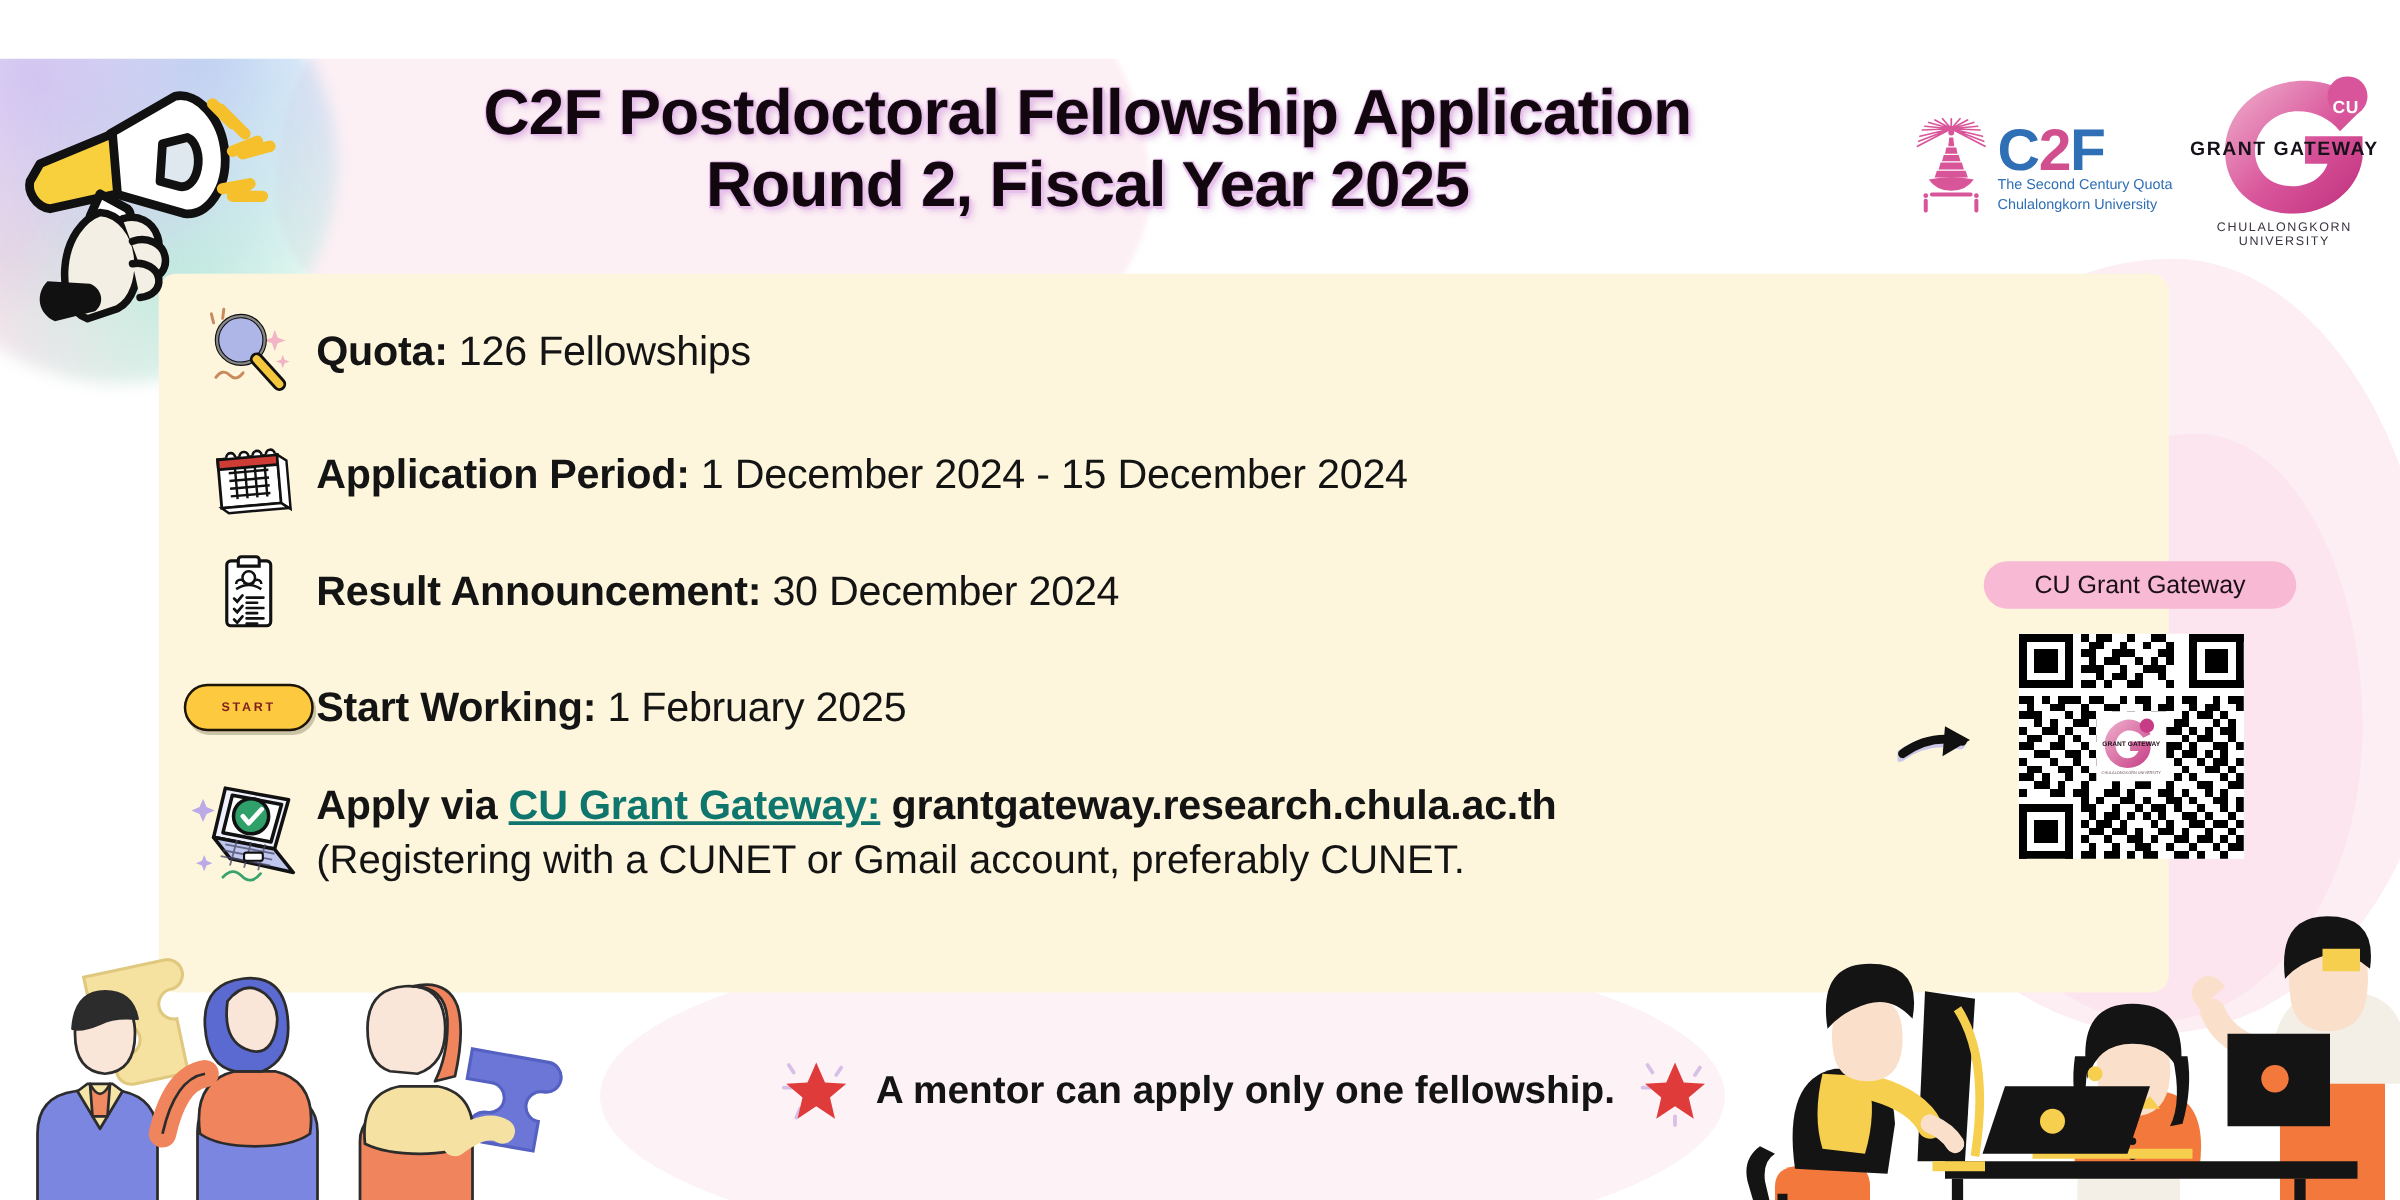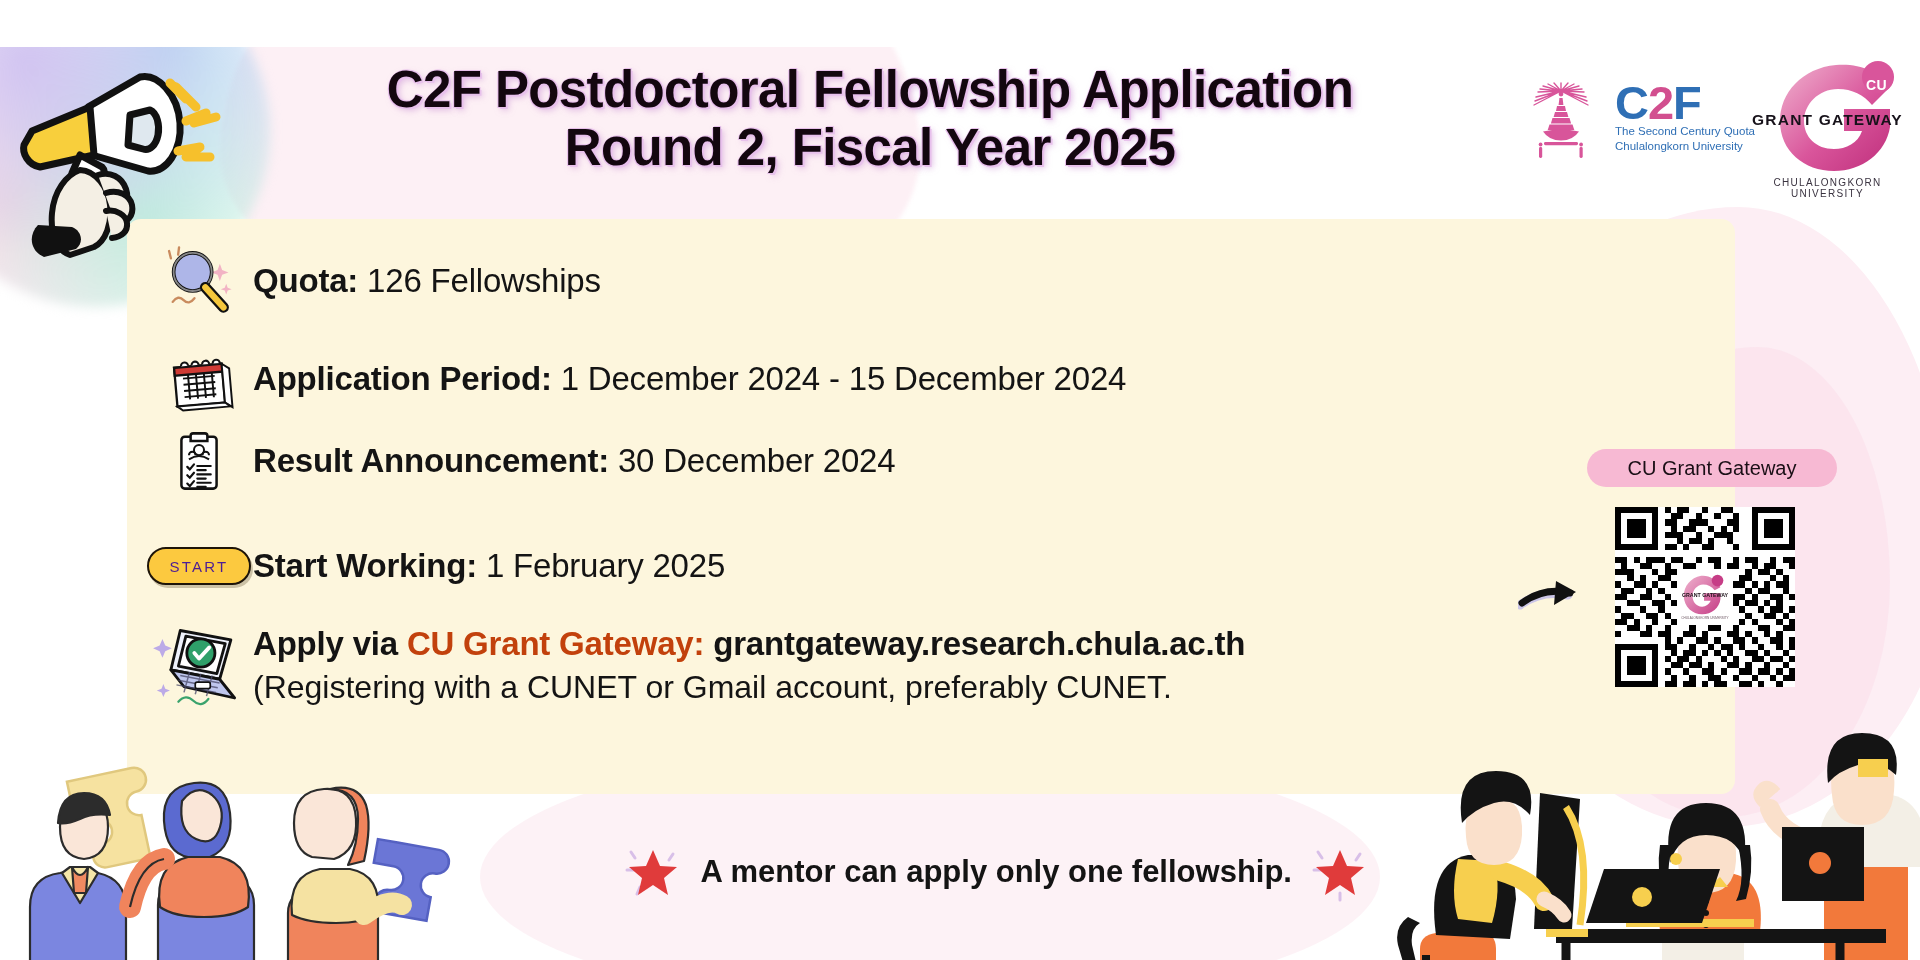--- a/index.html
+++ b/index.html
@@ -56,21 +56,21 @@
     letter-spacing:-.6px;
     text-shadow:
       0 0 1px #d9a8e0, 2px 2px 0 #e8c2ec, -1px 1px 0 #e8c2ec,
       1px -1px 0 #e8c2ec, 3px 3px 6px rgba(200,140,210,.55);
     white-space:nowrap;
   }
 
   
   .logo-c2f {
     position:absolute; left:1530px; top:34px; width:200px; height:108px;
-    display:flex; align-items:flex-start; gap:23px; z-index:7;
+    display:flex; align-items:center; gap:6px; z-index:7;
   }
   .pagoda { width:62px; height:84px; flex:none; }
   .c2f-text { display:flex; flex-direction:column; align-items:flex-start; }
   .c2f-main { font-size:47px; font-weight:bold; line-height:.92; letter-spacing:-1px; }
   .c2f-main .c { color:#2f6fb5; } .c2f-main .two { color:#d24f8f; } .c2f-main .f { color:#2f6fb5; }
   .c2f-sub { font-size:11.5px; color:#2f6fb5; line-height:1.32; white-space:nowrap; }
 
   .logo-gg {
     position:absolute; left:1740px; top:14px; width:175px; height:140px; z-index:7;
   }
@@ -95,35 +95,35 @@
   }
 
   
   .rows { position:absolute; left:127px; top:172px; width:1608px; z-index:5; }
   .row { position:absolute; display:flex; align-items:center; }
   .row .ic { width:108px; flex:none; display:flex; align-items:center; justify-content:center; }
   .row .tx { font-size:33px; color:#141414; white-space:nowrap; letter-spacing:-.2px; }
   .row .tx b { font-weight:bold; }
   .r1 { left:18px; top:22px; height:80px; }
   .r2 { left:18px; top:120px; height:80px; }
-  .r3 { left:18px; top:202px; height:80px; }
+  .r3 { left:18px; top:214px; height:80px; }
   .r4 { left:18px; top:316px; height:62px; }
   .r5 { left:18px; top:394px; height:110px; align-items:flex-start; }
   .r5 .ic { height:110px; }
   .r5 .tx-block { display:flex; flex-direction:column; gap:6px; padding-top:12px; }
-  .r5 .pink { color:#c2410c; font-weight:bold; }
+  .r5 .pink { color:#0f766e; font-weight:bold;text-decoration:underline; }
   .r5 .line2 { font-size:32px; color:#141414; font-weight:normal; white-space:nowrap; }
 
   .start-pill {
     width:104px; height:38px; border-radius:19px;
     background:#fcc93f; border:2.5px solid #1d1408;
     display:flex; align-items:center; justify-content:center;
     box-shadow:2px 3px 0 rgba(60,40,5,.25);
   }
-  .start-pill span { font-size:15px; font-weight:normal; color:#4c1d95; letter-spacing:2.2px; }
+  .start-pill span { font-size:10px; font-weight:bold; color:#7f1d1d; letter-spacing:2.2px; }
 
   
   .qr-badge {
     position:absolute; left:1587px; top:402px; width:250px; height:38px;
     background:#f7b9d3; border-radius:19px;
     display:flex; align-items:center; justify-content:center; z-index:8;
   }
   .qr-badge span { font-size:20px; font-weight:normal; color:#1a0f16; }
   .qr-box {
     position:absolute; left:1615px; top:460px; width:180px; height:180px;

